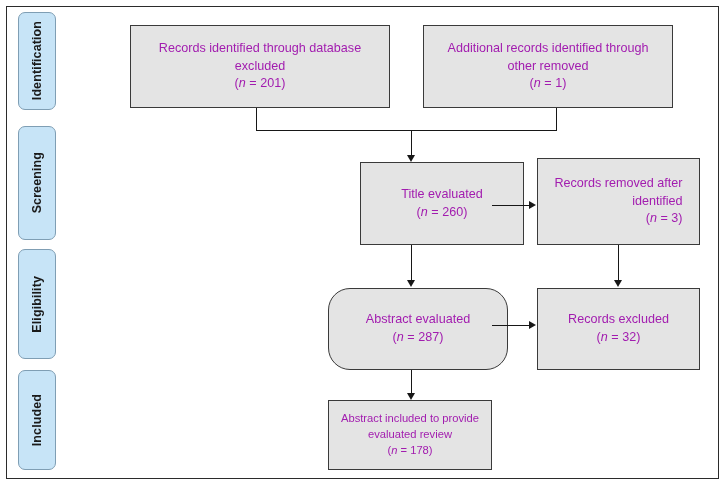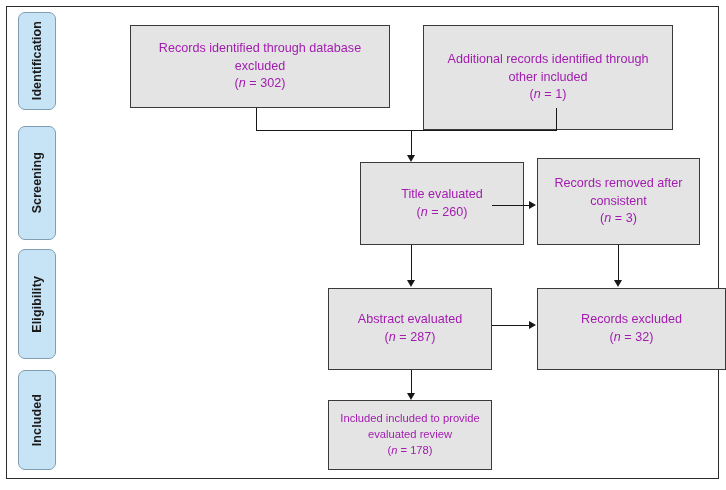--- a/index.html
+++ b/index.html
@@ -129,83 +129,83 @@
   </div>
 
   <div class="phase-tab" style="left:18px; top:370px; width:38px; height:100px;">
     <span class="phase-label">Included</span>
   </div>
 
   <div class="flow-box" style="left:130px; top:25px; width:260px; height:83px;">
     <div class="box-text">
       <span>Records identified through database</span><br>
       <span>excluded</span><br>
-      <span><span>(</span><span class="nitalic">n</span><span>&nbsp;</span><span>= 302)</span></span>
-    </div>
-  </div>
-
-  <div class="flow-box" style="left:423px; top:25px; width:250px; height:105px;text-align:center;">
+      <span><span>(</span><span class="nitalic">n</span><span>&nbsp;</span><span>= 201)</span></span>
+    </div>
+  </div>
+
+  <div class="flow-box" style="left:423px; top:25px; width:250px; height:83px;text-align:center;">
     <div class="box-text">
       <span>Additional records identified through</span><br>
-      <span>other included</span><br>
+      <span>other removed</span><br>
       <span><span>(</span><span class="nitalic">n</span><span>&nbsp;</span><span>= 1)</span></span>
     </div>
   </div>
 
   <div class="vline" style="left:256px; top:108px; height:23px;"></div>
   <div class="vline" style="left:556px; top:108px; height:23px;"></div>
   <div class="hline" style="left:256px; top:130px; width:301px;"></div>
   <div class="vline" style="left:411px; top:130px; height:26px;"></div>
   <div class="arrow-down" style="left:406.5px; top:155px;"></div>
 
   <div class="flow-box" style="left:328px; top:162px; width:164px; height:83px;margin-left:32px;">
     <div class="box-text">
       <span>Title evaluated</span><br>
       <span><span>(</span><span class="nitalic">n</span><span>&nbsp;</span><span>= 260)</span></span>
     </div>
   </div>
 
-  <div class="flow-box" style="left:537px; top:158px; width:163px; height:87px;">
+  <div class="flow-box" style="left:537px; top:158px; width:163px; height:87px;text-align:right;">
     <div class="box-text">
       <span>Records removed after</span><br>
-      <span>consistent</span><br>
+      <span>identified</span><br>
       <span><span>(</span><span class="nitalic">n</span><span>&nbsp;</span><span>= 3)</span></span>
     </div>
   </div>
 
   <div class="hline" style="left:492px; top:205px; width:38px;"></div>
   <div class="arrow-right" style="left:529px; top:200.5px;"></div>
 
   <div class="vline" style="left:411px; top:245px; height:36px;"></div>
   <div class="arrow-down" style="left:406.5px; top:280px;"></div>
 
   <div class="vline" style="left:618px; top:245px; height:36px;"></div>
   <div class="arrow-down" style="left:613.5px; top:280px;"></div>
 
-  <div class="flow-box" style="left:328px; top:288px; width:164px; height:82px;">
+  <div class="flow-box" style="left:328px; top:288px; width:180px; height:82px;border-radius:22px;">
     <div class="box-text">
       <span>Abstract evaluated</span><br>
       <span><span>(</span><span class="nitalic">n</span><span>&nbsp;</span><span>= 287)</span></span>
     </div>
   </div>
 
-  <div class="flow-box" style="left:537px; top:288px; width:189px; height:82px;">
+  <div class="flow-box" style="left:537px; top:288px; width:163px; height:82px;">
     <div class="box-text">
       <span>Records excluded</span><br>
       <span><span>(</span><span class="nitalic">n</span><span>&nbsp;</span><span>= 32)</span></span>
     </div>
   </div>
 
   <div class="hline" style="left:492px; top:325px; width:38px;"></div>
   <div class="arrow-right" style="left:529px; top:320.5px;"></div>
 
   <div class="vline" style="left:411px; top:370px; height:24px;"></div>
   <div class="arrow-down" style="left:406.5px; top:393px;"></div>
 
   <div class="flow-box small" style="left:328px; top:400px; width:164px; height:70px;">
     <div class="box-text">
-      <span>Included included to provide</span><br>
+      <span>Abstract included to provide</span><br>
       <span>evaluated review</span><br>
       <span><span>(</span><span class="nitalic">n</span><span>&nbsp;</span><span>= 178)</span></span>
     </div>
   </div>
 
 </div>
 
 </body></html>

